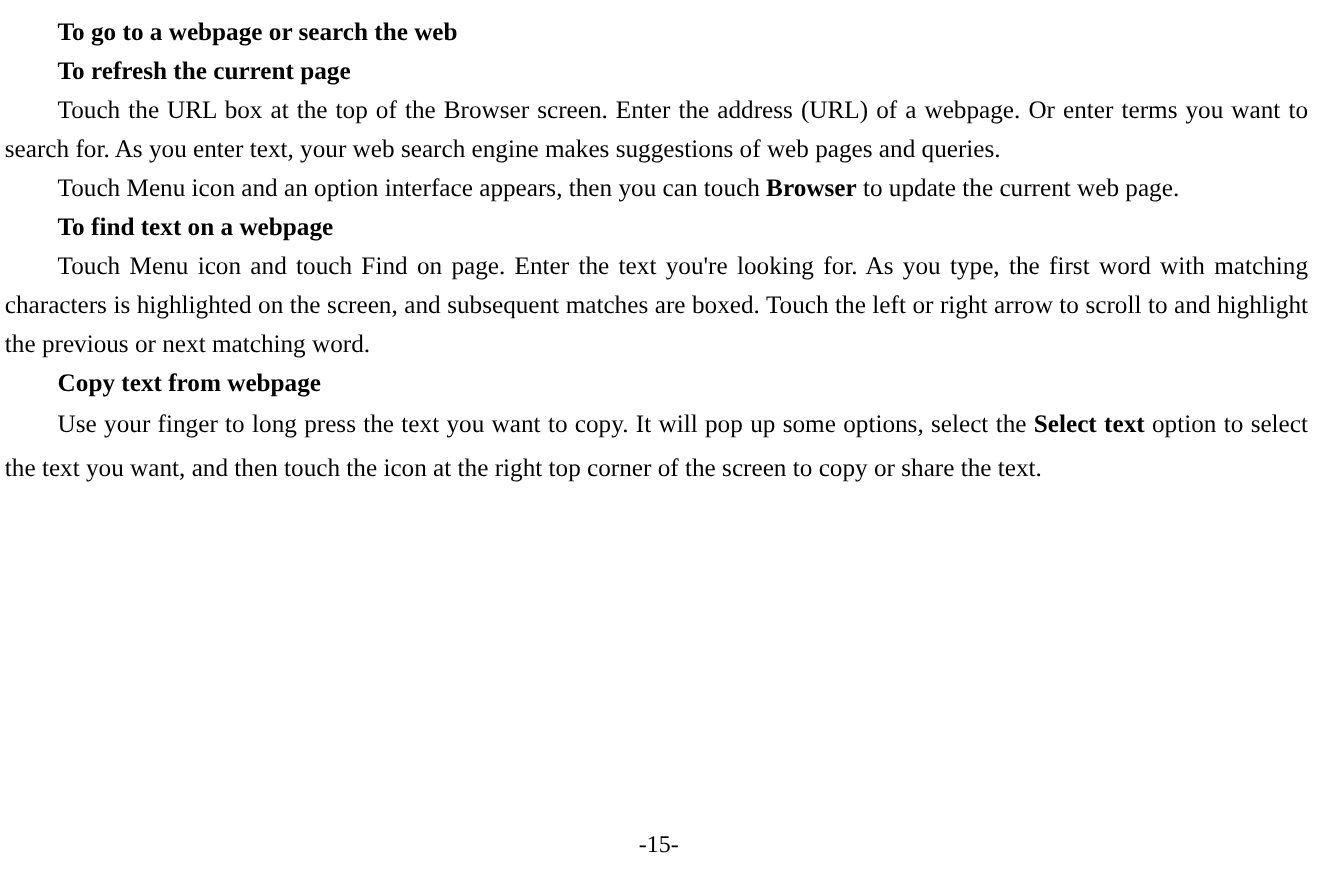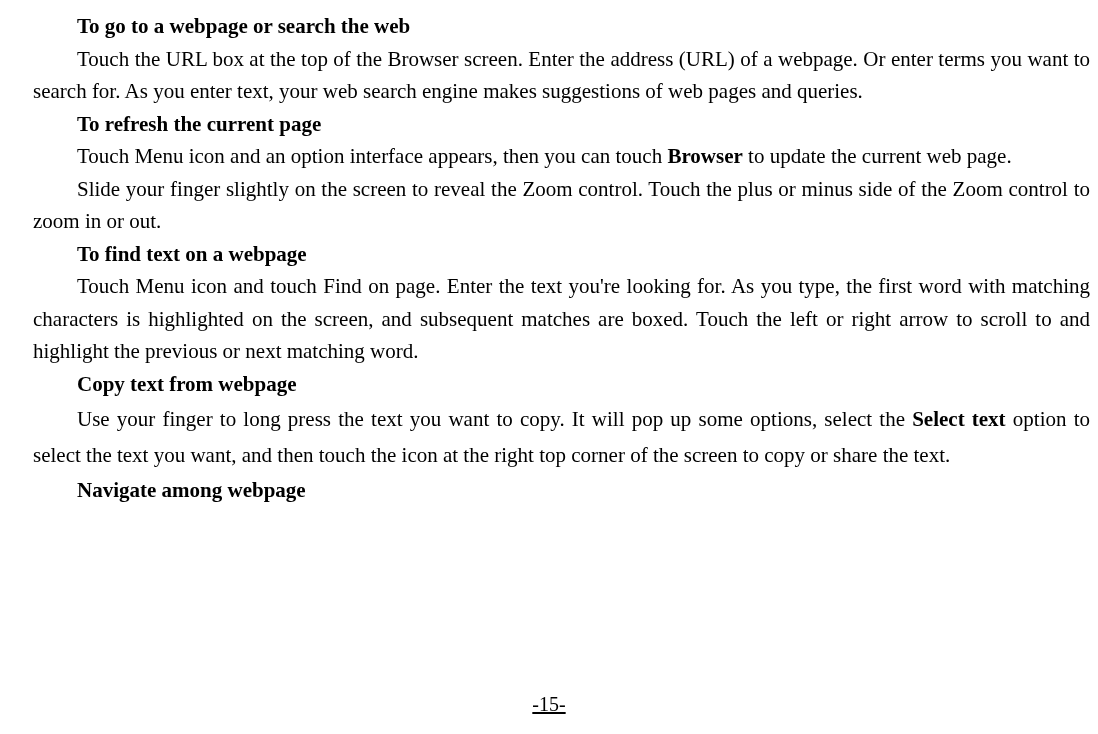--- a/index.html
+++ b/index.html
@@ -13,21 +13,20 @@
       line-height: 1.55;
       color: #000;
       background: #fff;
       width: 1098px;
       height: 734px;
       padding: 10px 8px 0 4px;
       position: relative;
     }
     .content {
       text-align: justify;
-      margin-left: 29px;
     }
     .para {
       margin: 0;
     }
     .para-special {
       line-height: 1.75;
     }
     .indent {
       display: inline-block;
       width: 44px;
@@ -35,39 +34,36 @@
     .bold {
       font-weight: bold;
     }
     .page-number {
       position: absolute;
       bottom: 14px;
       left: 0;
       right: 0;
       text-align: center;
       font-size: 20px;
-      text-decoration: underline;
     }
   </style>
 </head>
 <body>
 
 <div class="content">
 
   <p class="para"><span class="indent"></span><span class="bold">To go to a webpage or search the web</span></p>
+  <p class="para"><span class="indent"></span><span class="bold">To refresh the current page</span></p>
+
   <p class="para"><span class="indent"></span><span>Touch the URL box at the top of the Browser screen. Enter the address (URL) of a webpage. Or enter terms you want to search for. As you enter text, your web search engine makes suggestions of web pages and queries.</span></p>
-
-  <p class="para"><span class="indent"></span><span class="bold">To refresh the current page</span></p>
   <p class="para"><span class="indent"></span><span>Touch Menu icon and an option interface appears, then you can touch </span><span class="bold">Browser</span><span> to update the current web page.</span></p>
 
-  <p class="para"><span class="indent"></span><span>Slide your finger slightly on the screen to reveal the Zoom control. Touch the plus or minus side of the Zoom control to zoom in or out.</span></p>
 
   <p class="para"><span class="indent"></span><span class="bold">To find text on a webpage</span></p>
   <p class="para"><span class="indent"></span><span>Touch Menu icon and touch Find on page. Enter the text you're looking for. As you type, the first word with matching characters is highlighted on the screen, and subsequent matches are boxed. Touch the left or right arrow to scroll to and highlight the previous or next matching word.</span></p>
 
   <p class="para"><span class="indent"></span><span class="bold">Copy text from webpage</span></p>
   <p class="para para-special"><span class="indent"></span><span>Use your finger to long press the text you want to copy. It will pop up some options, select the </span><span class="bold">Select text</span><span> option to select the text you want, and then touch the icon at the right top corner of the screen to copy or share the text.</span></p>
 
-  <p class="para"><span class="indent"></span><span class="bold">Navigate among webpage</span></p>
 
 </div>
 
 <div class="page-number">-15-</div>
 
 </body></html>

